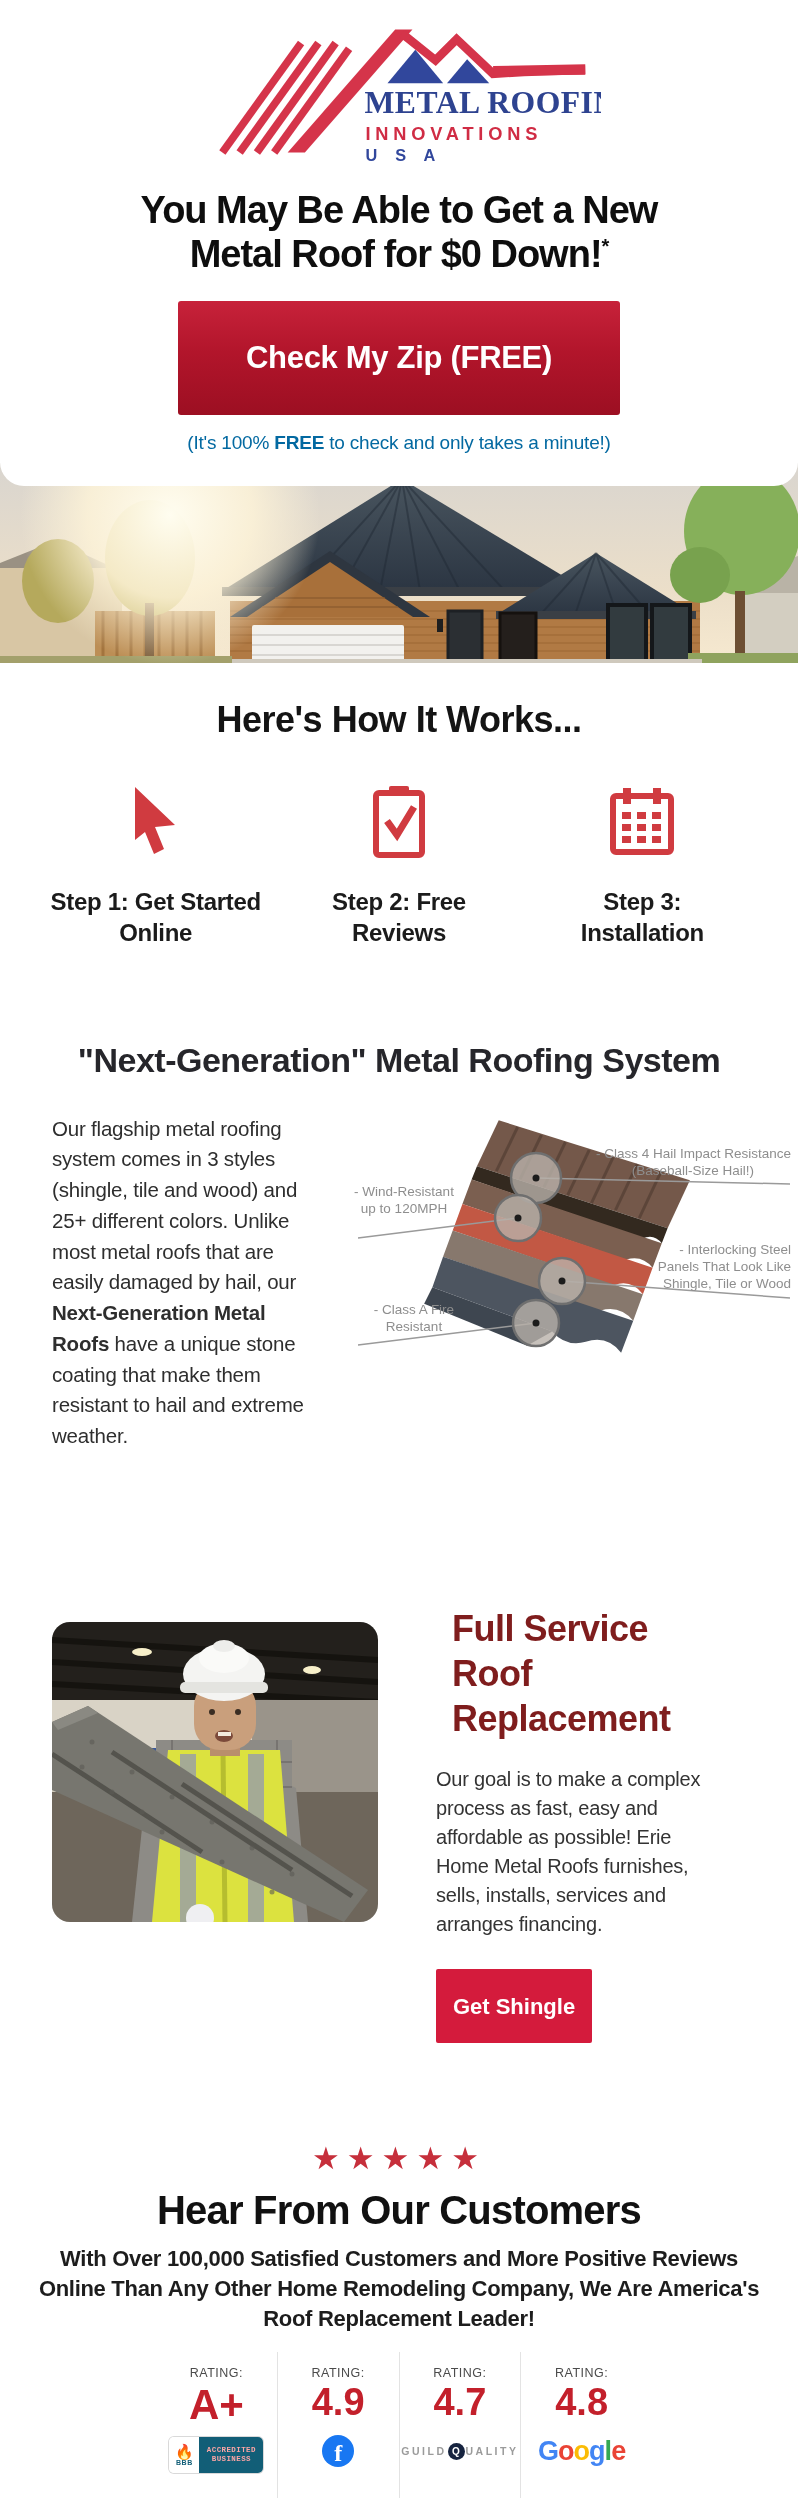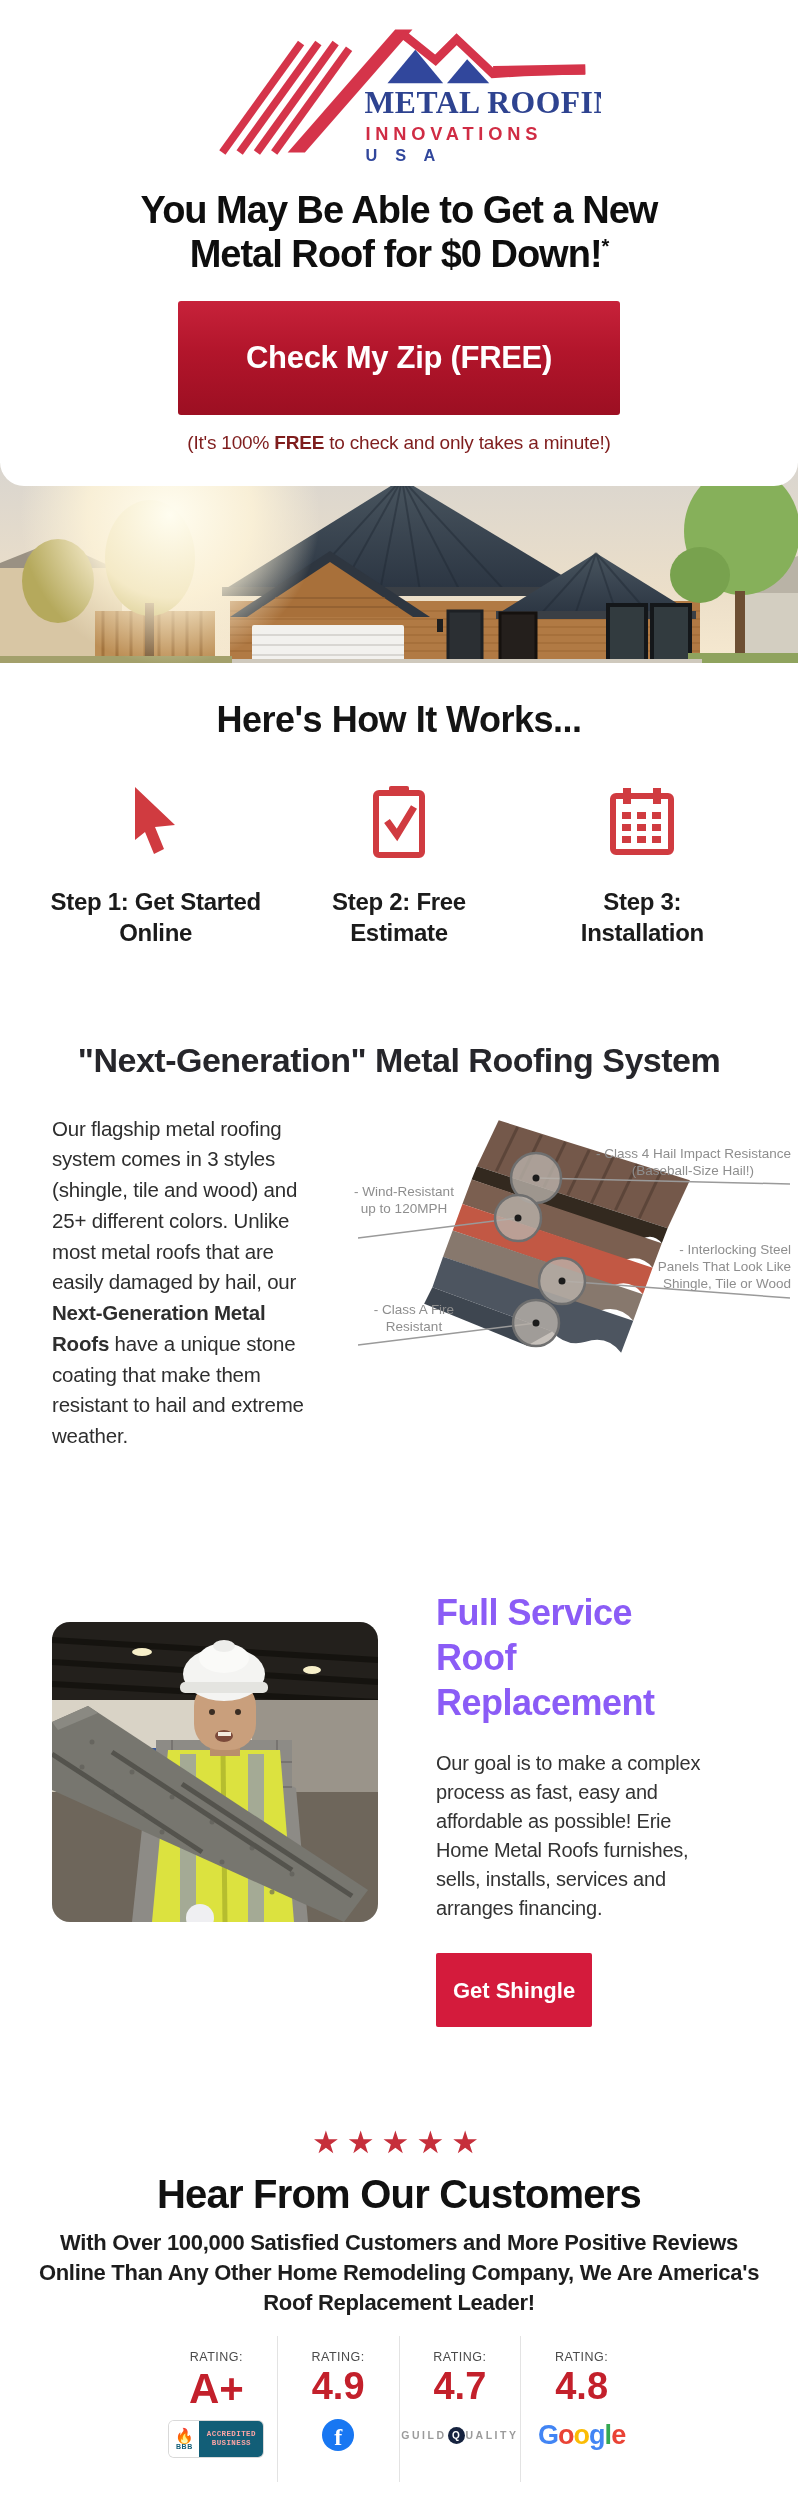--- a/index.html
+++ b/index.html
@@ -8,21 +8,21 @@
 
   
   .header{padding-top:20px;text-align:center;position:relative;z-index:2;background:#fff;}
   .logo-svg{width:404px;height:144px;display:inline-block;}
   h1.headline{margin:20px 0 0;font-size:38px;line-height:1.16;font-weight:bold;color:#0e0e0e;letter-spacing:-1px;}
   h1.headline sup{font-size:20px;vertical-align:super;}
   .cta-btn{display:inline-block;width:442px;height:114px;line-height:102px;margin-top:25px;
     background:linear-gradient(180deg,#c7223a 0%,#b2152b 45%,#9c0f22 100%);
     color:#fff;font-size:31px;font-weight:bold;border:none;border-radius:3px;cursor:pointer;
     font-family:"Liberation Sans",sans-serif;letter-spacing:-0.3px;}
-  .cta-sub{margin-top:17px;font-size:19px;color:#7f1d1d;letter-spacing:-0.2px;}
+  .cta-sub{margin-top:17px;font-size:19px;color:#0369a1;letter-spacing:-0.2px;}
   .cta-sub b{font-weight:bold;}
 
   
   .hero-photo{position:relative;margin-top:9px;height:200px;width:798px;}
   .round-cap{position:absolute;top:-1px;left:0;right:0;height:24px;background:#fff;border-radius:0 0 26px 26px;z-index:1;}
   .hero-photo svg{display:block;}
 
   
   .how{text-align:center;}
   .how h2{margin:36px 0 0;font-size:36px;font-weight:bold;color:#141414;letter-spacing:-0.5px;}
@@ -34,21 +34,21 @@
   
   .nextgen h2{margin:92px 0 0;font-size:34px;font-weight:bold;color:#26262b;text-align:center;letter-spacing:-0.5px;}
   .ng-row{display:flex;margin-top:34px;padding-left:52px;align-items:flex-start;}
   .ng-text{width:266px;font-size:20.5px;line-height:1.5;color:#2e2e2e;letter-spacing:-0.2px;}
   .ng-diagram{margin-left:36px;width:440px;height:252px;}
 
   
   .service-row{display:flex;padding-left:52px;margin-top:138px;}
   .worker-photo{width:326px;height:300px;border-radius:18px;overflow:hidden;margin-top:32px;flex:none;box-shadow:0 0 0 1px #e7e7e7 inset;}
   .service-col{margin-left:58px;width:276px;}
-  .service-col h2{margin:0;font-size:36px;line-height:1.25;font-weight:bold;color:#8b5cf6;letter-spacing:-0.5px;}
+  .service-col h2{margin:16px;font-size:36px;line-height:1.25;font-weight:bold;color:#7f1d1d;letter-spacing:-0.5px;}
   .service-col p{margin:24px 0 0;font-size:20px;line-height:1.45;color:#333;letter-spacing:-0.2px;}
   .pricing-btn{display:inline-block;margin-top:30px;width:156px;height:74px;line-height:74px;background:#d41b3c;
     color:#fff;font-size:22px;font-weight:bold;border:none;border-radius:2px;cursor:pointer;text-align:center;
     font-family:"Liberation Sans",sans-serif;}
 
   
   .customers{text-align:center;margin-top:100px;}
   .stars{color:#c62f3b;font-size:31px;letter-spacing:7px;line-height:1;}
   .customers h2{margin:14px 0 0;font-size:40px;font-weight:bold;color:#111;letter-spacing:-0.8px;}
   .customers .sub{margin:11px 0 0;font-size:22px;line-height:1.37;color:#1d1d1d;font-weight:bold;letter-spacing:-0.3px;}
@@ -222,21 +222,21 @@
       <div class="step">
         <div class="step-icon">
           <svg width="56" height="76" viewBox="0 0 56 76">
             <rect x="5" y="10" width="46" height="62" rx="3" fill="none" stroke="#d03b40" stroke-width="6"></rect>
             <rect x="18" y="3" width="20" height="10" rx="2" fill="#d03b40"></rect>
             <path d="M16 38 L26 52 L43 24" fill="none" stroke="#d03b40" stroke-width="7"></path>
           </svg>
         </div>
         <div class="step-label">
           <span>Step 2: Free</span><br>
-          <span>Estimate</span>
+          <span>Reviews</span>
         </div>
       </div>
 
       <div class="step">
         <div class="step-icon">
           <svg width="66" height="70" viewBox="0 0 66 70">
             <rect x="4" y="10" width="58" height="56" rx="3" fill="none" stroke="#d03b40" stroke-width="6"></rect>
             <rect x="14" y="2" width="8" height="16" fill="#d03b40"></rect>
             <rect x="44" y="2" width="8" height="16" fill="#d03b40"></rect>
             <g fill="#d03b40">

